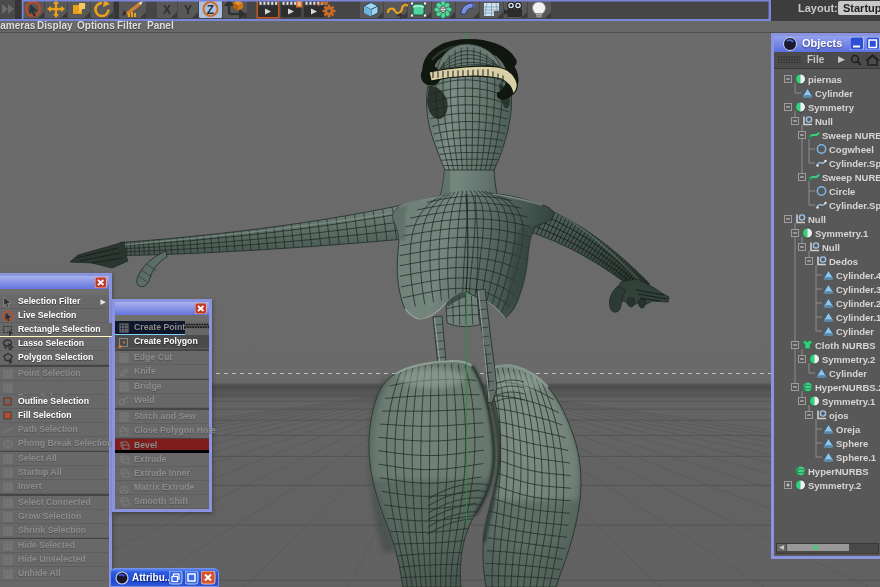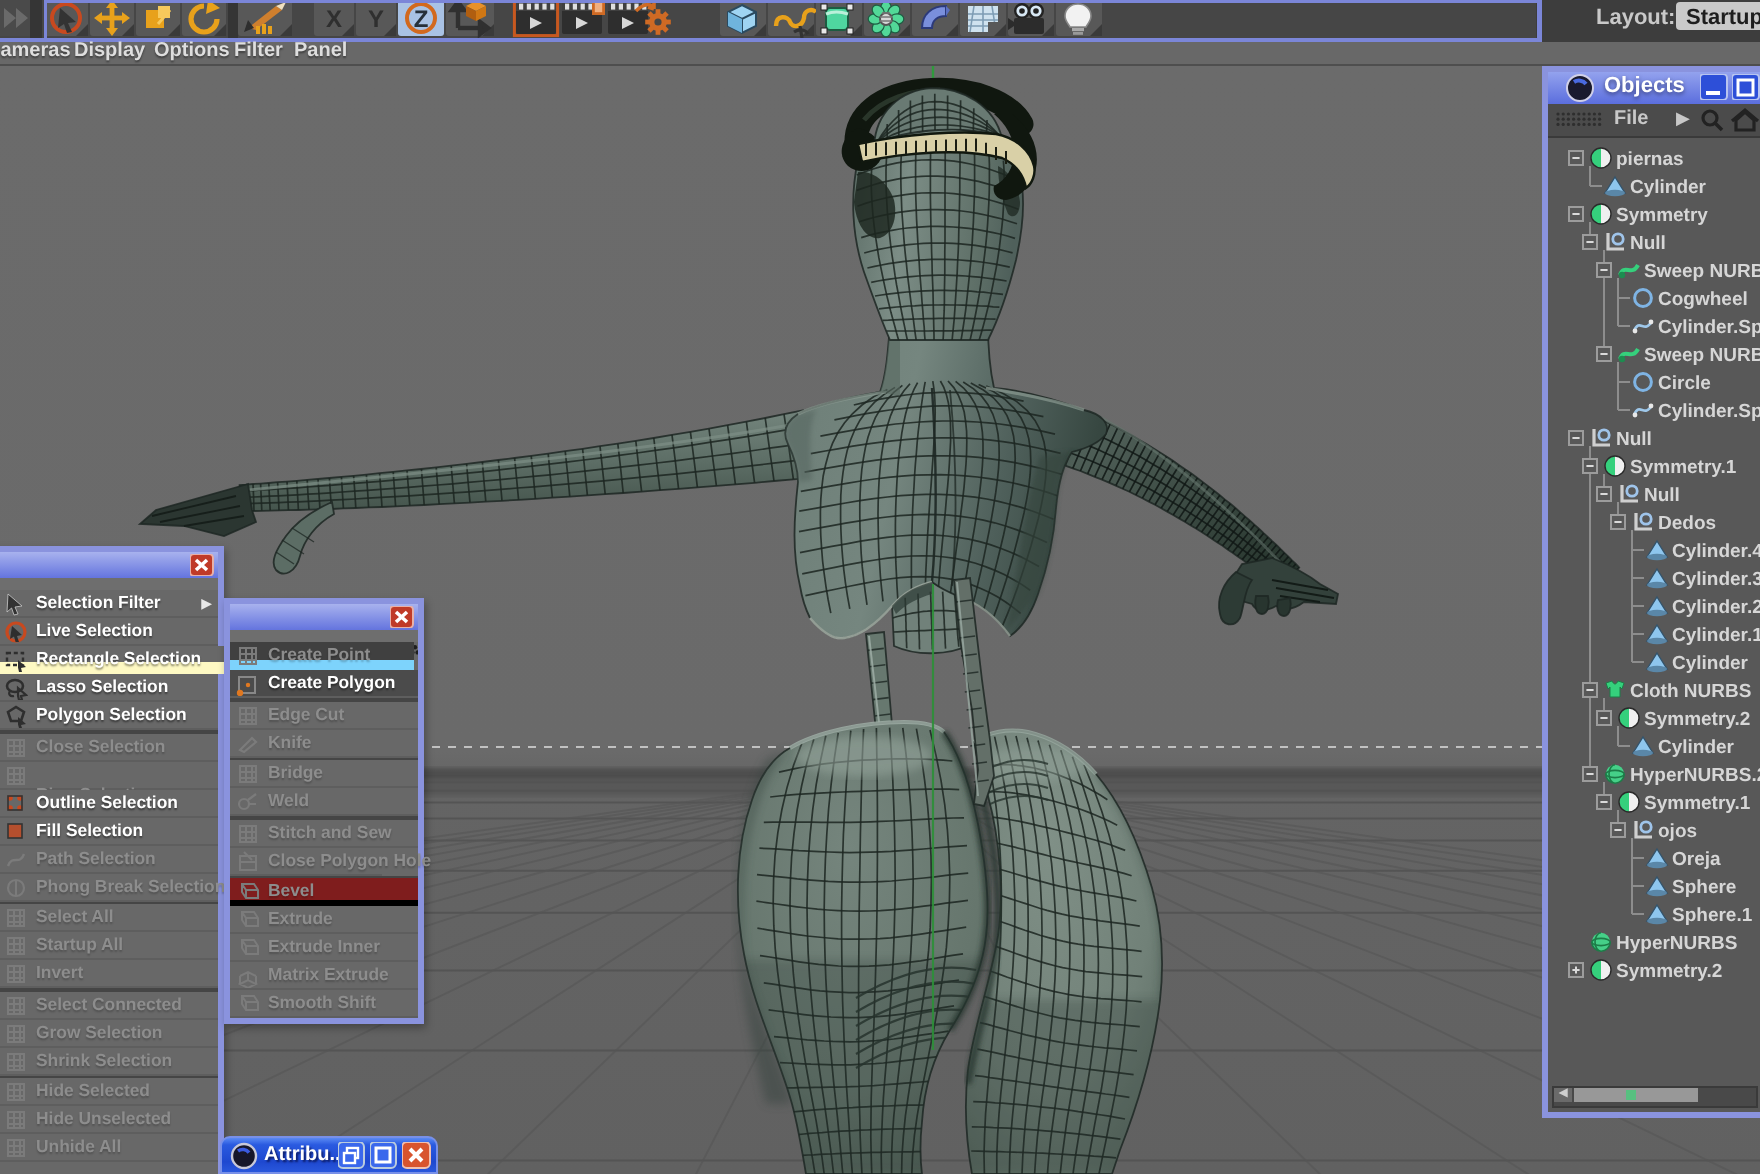--- a/index.html
+++ b/index.html
@@ -1016,21 +1016,21 @@
 <span style="position:absolute;left:19px;top:1px;font:bold 8.7px 'Liberation Sans';color:#ffffff;text-shadow:0 1px 1px rgba(0,0,0,0.45);white-space:nowrap">Selection Filter</span>
       <span style="position:absolute;right:3px;top:3px;font-size:7px;color:#e8e8e8">▶</span>
     </div>
     <div style="position:absolute;left:0;top:33px;width:110px;height:14px;background:#686868;border-bottom:1px solid #5e5e5e;box-sizing:border-box">
 <svg width="12" height="12" style="position:absolute;left:3px;top:1px">
         <circle cx="6" cy="6" r="4.5" fill="none" stroke="#c8491f" stroke-width="1.6"></circle>
         <path d="M4,3 L9,7.5 L6.5,8 L7.5,11 L5.8,11 L5,8.3 L3,9.5 Z" fill="#2e2e2e"></path>
       </svg>
 <span style="position:absolute;left:19px;top:1px;font:bold 8.7px 'Liberation Sans';color:#ffffff;text-shadow:0 1px 1px rgba(0,0,0,0.45);white-space:nowrap">Live Selection</span>
     </div>
-    <div style="position:absolute;left:0;top:47px;width:120px;height:14px;background:#686868;border-bottom:6px solid #fef9c3;box-sizing:border-box">
+    <div style="position:absolute;left:0;top:47px;width:120px;height:14px;background:#686868;border-bottom:1px solid #fef9c3;box-sizing:border-box">
 <svg width="12" height="12" style="position:absolute;left:3px;top:1px">
         <rect x="1.5" y="2.5" width="8" height="6" fill="none" stroke="#2e2e2e" stroke-width="1.2" stroke-dasharray="2 1.4"></rect>
         <path d="M7,6 L11,9.5 L8.5,10 L9,12 L7.5,12 L7,9.8 Z" fill="#2e2e2e"></path>
       </svg>
 <span style="position:absolute;left:19px;top:1px;font:bold 8.7px 'Liberation Sans';color:#ffffff;text-shadow:0 1px 1px rgba(0,0,0,0.45);white-space:nowrap">Rectangle Selection</span>
     </div>
     <div style="position:absolute;left:0;top:61px;width:110px;height:14px;background:#686868;border-bottom:1px solid #5e5e5e;box-sizing:border-box">
 <svg width="12" height="12" style="position:absolute;left:3px;top:1px">
         <ellipse cx="5.5" cy="5" rx="4" ry="3" fill="none" stroke="#2e2e2e" stroke-width="1.3"></ellipse>
         <path d="M3,7.5 C2,9 3,10.5 5,10 M7,6 L11,9.5 L8.5,10 L9,12 L7.5,12 L7,9.8 Z" fill="none" stroke="#2e2e2e" stroke-width="1.1"></path>
@@ -1046,21 +1046,21 @@
     </div>
     <div style="position:absolute;left:0;top:89px;width:110px;height:1.5px;background:#454545;border-bottom:1px solid #7a7a7a"></div>
     <div style="position:absolute;left:0;top:90.5px;width:110px;height:14px;background:#686868;border-bottom:1px solid #5e5e5e;box-sizing:border-box">
 <svg width="12" height="12" style="position:absolute;left:3px;top:1px">
         <rect x="2" y="2" width="8" height="8" fill="none" stroke="#7b7b7b" stroke-width="1"></rect>
         <line x1="2" y1="5" x2="10" y2="5" stroke="#7b7b7b"></line>
         <line x1="2" y1="8" x2="10" y2="8" stroke="#7b7b7b"></line>
         <line x1="5" y1="2" x2="5" y2="10" stroke="#7b7b7b"></line>
         <line x1="8" y1="2" x2="8" y2="10" stroke="#7b7b7b"></line>
       </svg>
-<span style="position:absolute;left:19px;top:1px;font:bold 8.7px 'Liberation Sans';color:#8d8d8d;text-shadow:0 1px 1px rgba(0,0,0,0.22);white-space:nowrap">Close Selection</span>
+<span style="position:absolute;left:19px;top:1px;font:bold 8.7px 'Liberation Sans';color:#8d8d8d;text-shadow:0 1px 1px rgba(0,0,0,0.22);white-space:nowrap">Point Selection</span>
     </div>
     <div style="position:absolute;left:0;top:104.5px;width:110px;height:14px;background:#686868;border-bottom:1px solid #5e5e5e;box-sizing:border-box">
 <svg width="12" height="12" style="position:absolute;left:3px;top:1px">
         <rect x="2" y="2" width="8" height="8" fill="none" stroke="#7b7b7b" stroke-width="1"></rect>
         <line x1="2" y1="5" x2="10" y2="5" stroke="#7b7b7b"></line>
         <line x1="2" y1="8" x2="10" y2="8" stroke="#7b7b7b"></line>
         <line x1="5" y1="2" x2="5" y2="10" stroke="#7b7b7b"></line>
         <line x1="8" y1="2" x2="8" y2="10" stroke="#7b7b7b"></line>
       </svg>
 <span style="position:absolute;left:19px;top:11px;font:bold 8.7px 'Liberation Sans';color:#8d8d8d;text-shadow:0 1px 1px rgba(0,0,0,0.22);white-space:nowrap">Ring Selection</span>
@@ -1264,21 +1264,21 @@
         <circle cx="83.4" cy="4.2" r="1.1" fill="#1e1e1e"></circle>
         <circle cx="84.7" cy="1.6" r="1.1" fill="#1e1e1e"></circle>
         <circle cx="86.0" cy="4.2" r="1.1" fill="#1e1e1e"></circle>
         <circle cx="87.3" cy="1.6" r="1.1" fill="#1e1e1e"></circle>
         <circle cx="88.6" cy="4.2" r="1.1" fill="#1e1e1e"></circle>
         <circle cx="89.9" cy="1.6" r="1.1" fill="#1e1e1e"></circle>
         <circle cx="91.2" cy="4.2" r="1.1" fill="#1e1e1e"></circle>
         <circle cx="92.5" cy="1.6" r="1.1" fill="#1e1e1e"></circle>
         <circle cx="93.8" cy="4.2" r="1.1" fill="#1e1e1e"></circle>
       </svg></div>
-    <div style="position:absolute;left:0;top:19px;width:92px;height:14px;background:#404040;border-bottom:5px solid #7dd3fc;box-sizing:border-box">
+    <div style="position:absolute;left:0;top:19px;width:70px;height:14px;background:#0f172a;border-bottom:1px solid #7dd3fc;box-sizing:border-box">
 <svg width="12" height="12" style="position:absolute;left:3px;top:1px">
         <rect x="2" y="2" width="8" height="8" fill="none" stroke="#7b7b7b" stroke-width="1"></rect>
         <line x1="2" y1="5" x2="10" y2="5" stroke="#7b7b7b"></line>
         <line x1="2" y1="8" x2="10" y2="8" stroke="#7b7b7b"></line>
         <line x1="5" y1="2" x2="5" y2="10" stroke="#7b7b7b"></line>
         <line x1="8" y1="2" x2="8" y2="10" stroke="#7b7b7b"></line>
       </svg>
 <span style="position:absolute;left:19px;top:1px;font:bold 8.7px 'Liberation Sans';color:#8d8d8d;text-shadow:0 1px 1px rgba(0,0,0,0.22);white-space:nowrap">Create Point</span>
     </div>
     <div style="position:absolute;left:0;top:33px;width:94px;height:14px;background:#4b4b4b;border-bottom:1px solid #5e5e5e;box-sizing:border-box">

